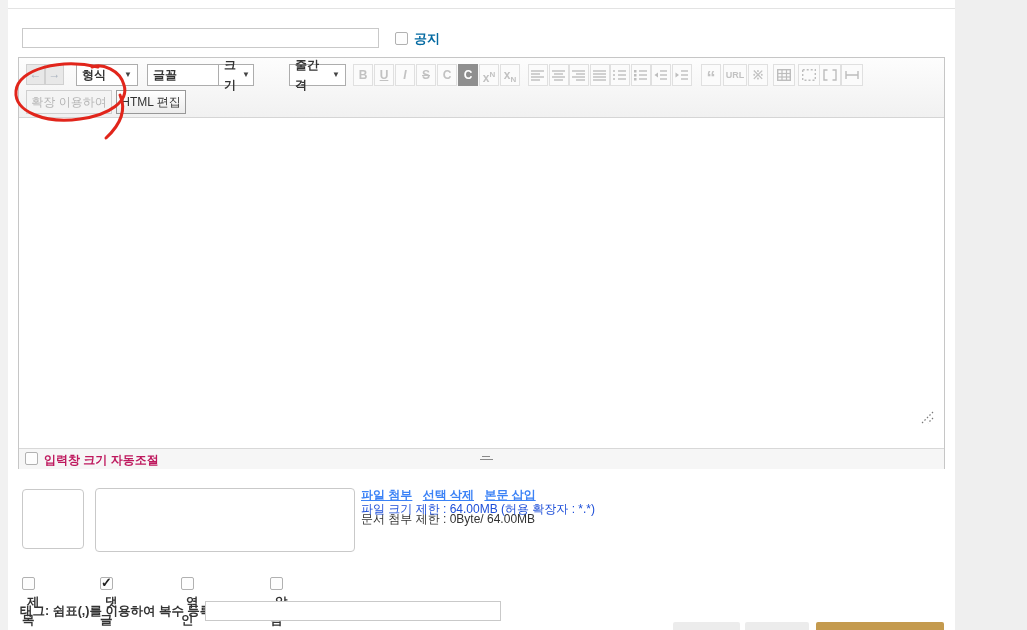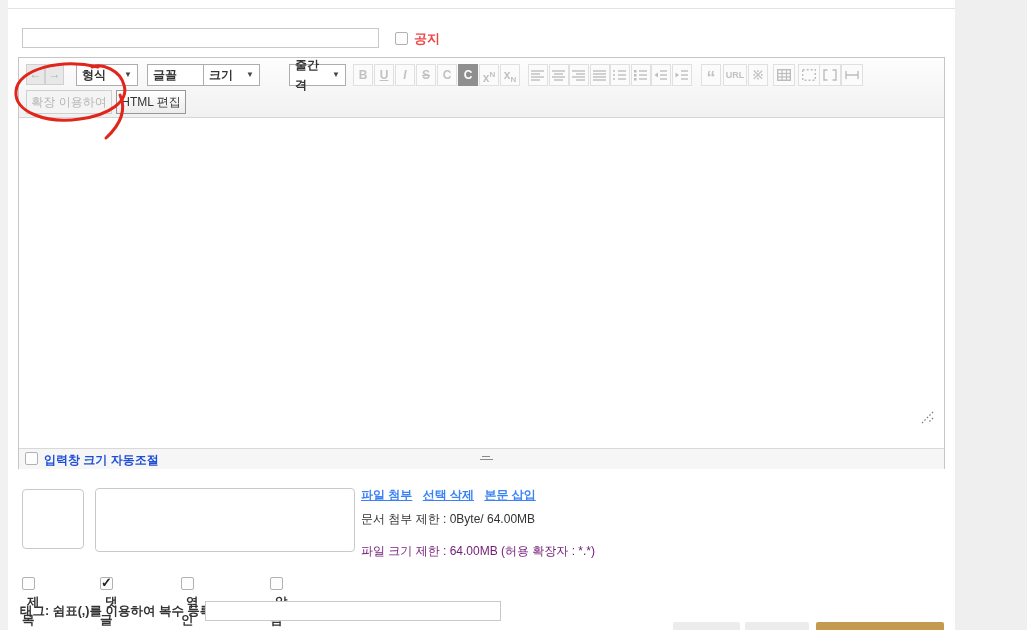--- a/index.html
+++ b/index.html
@@ -7,21 +7,21 @@
   #screen { position:relative; width:1027px; height:630px; background:#fff; overflow:hidden; }
   .strip-left  { position:absolute; left:0; top:0; width:8px; height:630px; background:#f1f1f1; }
   .strip-right { position:absolute; left:955px; top:0; width:72px; height:630px; background:#efefef; }
   .topline { position:absolute; left:8px; top:8px; width:947px; height:1px; background:#e3e3e3; }
 
   
   .title-input { position:absolute; left:22px; top:28px; width:357px; height:20px; border:1px solid #c9c9c9; background:#fff; font:12px "Liberation Sans",sans-serif; padding:0 5px; color:#333; }
   .cb { display:inline-block; width:13px; height:13px; border:1px solid #b1b1b1; background:#fdfdfd; border-radius:2px; position:relative; vertical-align:middle; }
   .cb.on::after { content:"✓"; position:absolute; left:0px; top:-3px; font:700 13px "Liberation Sans",sans-serif; color:#222; }
   .notice-cb { position:absolute; left:395px; top:32px; }
-  .notice-label { position:absolute; left:414px; top:32px; font:700 13px/14px "Liberation Sans",sans-serif; color:#ef4444;text-align:center; }
+  .notice-label { position:absolute; left:414px; top:32px; font:700 13px/14px "Liberation Sans",sans-serif; color:#0369a1;text-align:center; }
 
   
   .ed-wrap { position:absolute; left:18px; top:57px; width:927px; height:412px; border:1px solid #c6c6c6; background:#fff; }
   .ed-toolbar { position:relative; height:60px; background:linear-gradient(#fdfdfd,#f1f1f1); border-bottom:1px solid #d5d5d5; }
   .nav { position:absolute; top:6px; width:19px; height:21px; background:#e8e8e8; border:1px solid #d0d0d0; color:#a9b3bf; font:700 12px/19px "Liberation Sans",sans-serif; text-align:center; }
   .tsel { position:absolute; top:6px; height:22px; background:#fff; border:1px solid #adadad; font:700 12px/20px "Liberation Sans",sans-serif; color:#333; padding:0 5px; display:flex; justify-content:space-between; align-items:center; cursor:default; }
   .arr { font-size:8px; color:#444; margin-left:6px; }
   .tbtn { position:absolute; top:6px; width:20px; height:22px; border:1px solid #e0e0e0; background:#fbfbfb; color:#c2c2c2; font:700 12px/20px "Liberation Sans",sans-serif; text-align:center; }
   .tbtn sup { font-size:8px; }
   .tbtn sub { font-size:8px; }
@@ -33,35 +33,35 @@
   .tbtn.q { font-size:18px; line-height:26px; color:#c3c3c3; }
   .tbtn.url { width:24px; font:700 9px/20px "Liberation Sans",sans-serif; }
   .row2-btn { position:absolute; top:32px; height:24px; font:12px/22px "Liberation Sans",sans-serif; text-align:center; }
   .ext { left:7px; width:86px; border:1px solid #cfcfcf; background:#f4f4f4; color:#b5b5b5; }
   .htmlbtn { left:97px; width:70px; border:1px solid #989898; background:linear-gradient(#fff,#ececec); color:#333; }
 
   .ed-body { position:relative; height:330px; background:#fff; }
   .grip { position:absolute; right:8px; bottom:22px; }
   .ed-footer { position:relative; height:21px; background:#f6f6f6; border-top:1px solid #d8d8d8; }
   .ed-footer .cb { position:absolute; left:6px; top:3px; }
-  .autoresize-label { position:absolute; left:25px; top:4px; font:700 12px/14px "Liberation Sans",sans-serif; color:#1d4ed8; }
+  .autoresize-label { position:absolute; left:25px; top:4px; font:700 12px/14px "Liberation Sans",sans-serif; color:#be185d; }
   .drag-handle { position:absolute; left:460px; top:6px; width:14px; height:8px; cursor:row-resize; }
   .drag-handle .l1 { width:8px; height:1px; background:#8a8a8a; margin:1px auto 2px; }
   .drag-handle .l2 { width:13px; height:1px; background:#8a8a8a; margin:0 auto; }
 
   
   .anno { position:absolute; left:6px; top:55px; pointer-events:none; }
 
   
   .att-box1 { position:absolute; left:22px; top:489px; width:62px; height:60px; border:1px solid #c9c9c9; border-radius:4px; background:#fff; }
   .att-box2 { position:absolute; left:95px; top:488px; width:260px; height:64px; border:1px solid #c9c9c9; border-radius:4px; background:#fff; }
   .att-links { position:absolute; left:361px; top:488px; font:700 12px/14px "Liberation Sans",sans-serif; }
   .att-links span { color:#3b82f6; text-decoration:underline; margin-right:7px; cursor:pointer; }
   .att-line1 { position:absolute; left:361px; top:512px; font:12px/14px "Liberation Sans",sans-serif; color:#333; }
-  .att-line2 { position:absolute; left:361px; top:544px; font:12px/14px "Liberation Sans",sans-serif; color:#701a75; }
+  .att-line2 { position:absolute; left:361px; top:502px; font:12px/14px "Liberation Sans",sans-serif; color:#1d4ed8; }
 
   
   .opts { position:absolute; left:22px; top:574px; height:16px; }
   .opt { position:absolute; top:0; }
   .opt .cb { vertical-align:-2px; }
   .opt label { font:700 12.5px/15px "Liberation Sans",sans-serif; color:#333; margin-left:5px; }
 
   
   .tag-label { position:absolute; left:20px; top:604px; font:700 12.5px/15px "Liberation Sans",sans-serif; color:#333; }
   .tag-input { position:absolute; left:205px; top:601px; width:296px; height:20px; border:1px solid #c9c9c9; font:12px "Liberation Sans",sans-serif; padding:0 5px; color:#333; }
@@ -92,21 +92,21 @@
       <div class="nav" style="left:26px"><span>→</span></div>
 
       <div class="tsel" style="left:57px;width:62px">
           <span>형식</span>
           <span class="arr">▼</span>
         </div>
       <div class="tsel" style="left:128px;width:84px">
           <span>글꼴</span>
           <span class="arr">▼</span>
         </div>
-      <div class="tsel" style="left:184px;width:57px">
+      <div class="tsel" style="left:199px;width:36px">
           <span>크기</span>
           <span class="arr">▼</span>
         </div>
       <div class="tsel" style="left:270px;width:57px">
           <span>줄간격</span>
           <span class="arr">▼</span>
         </div>
 
       <div class="tbtn" style="left:334px">B</div>
       <div class="tbtn u" style="left:355px">U</div>

